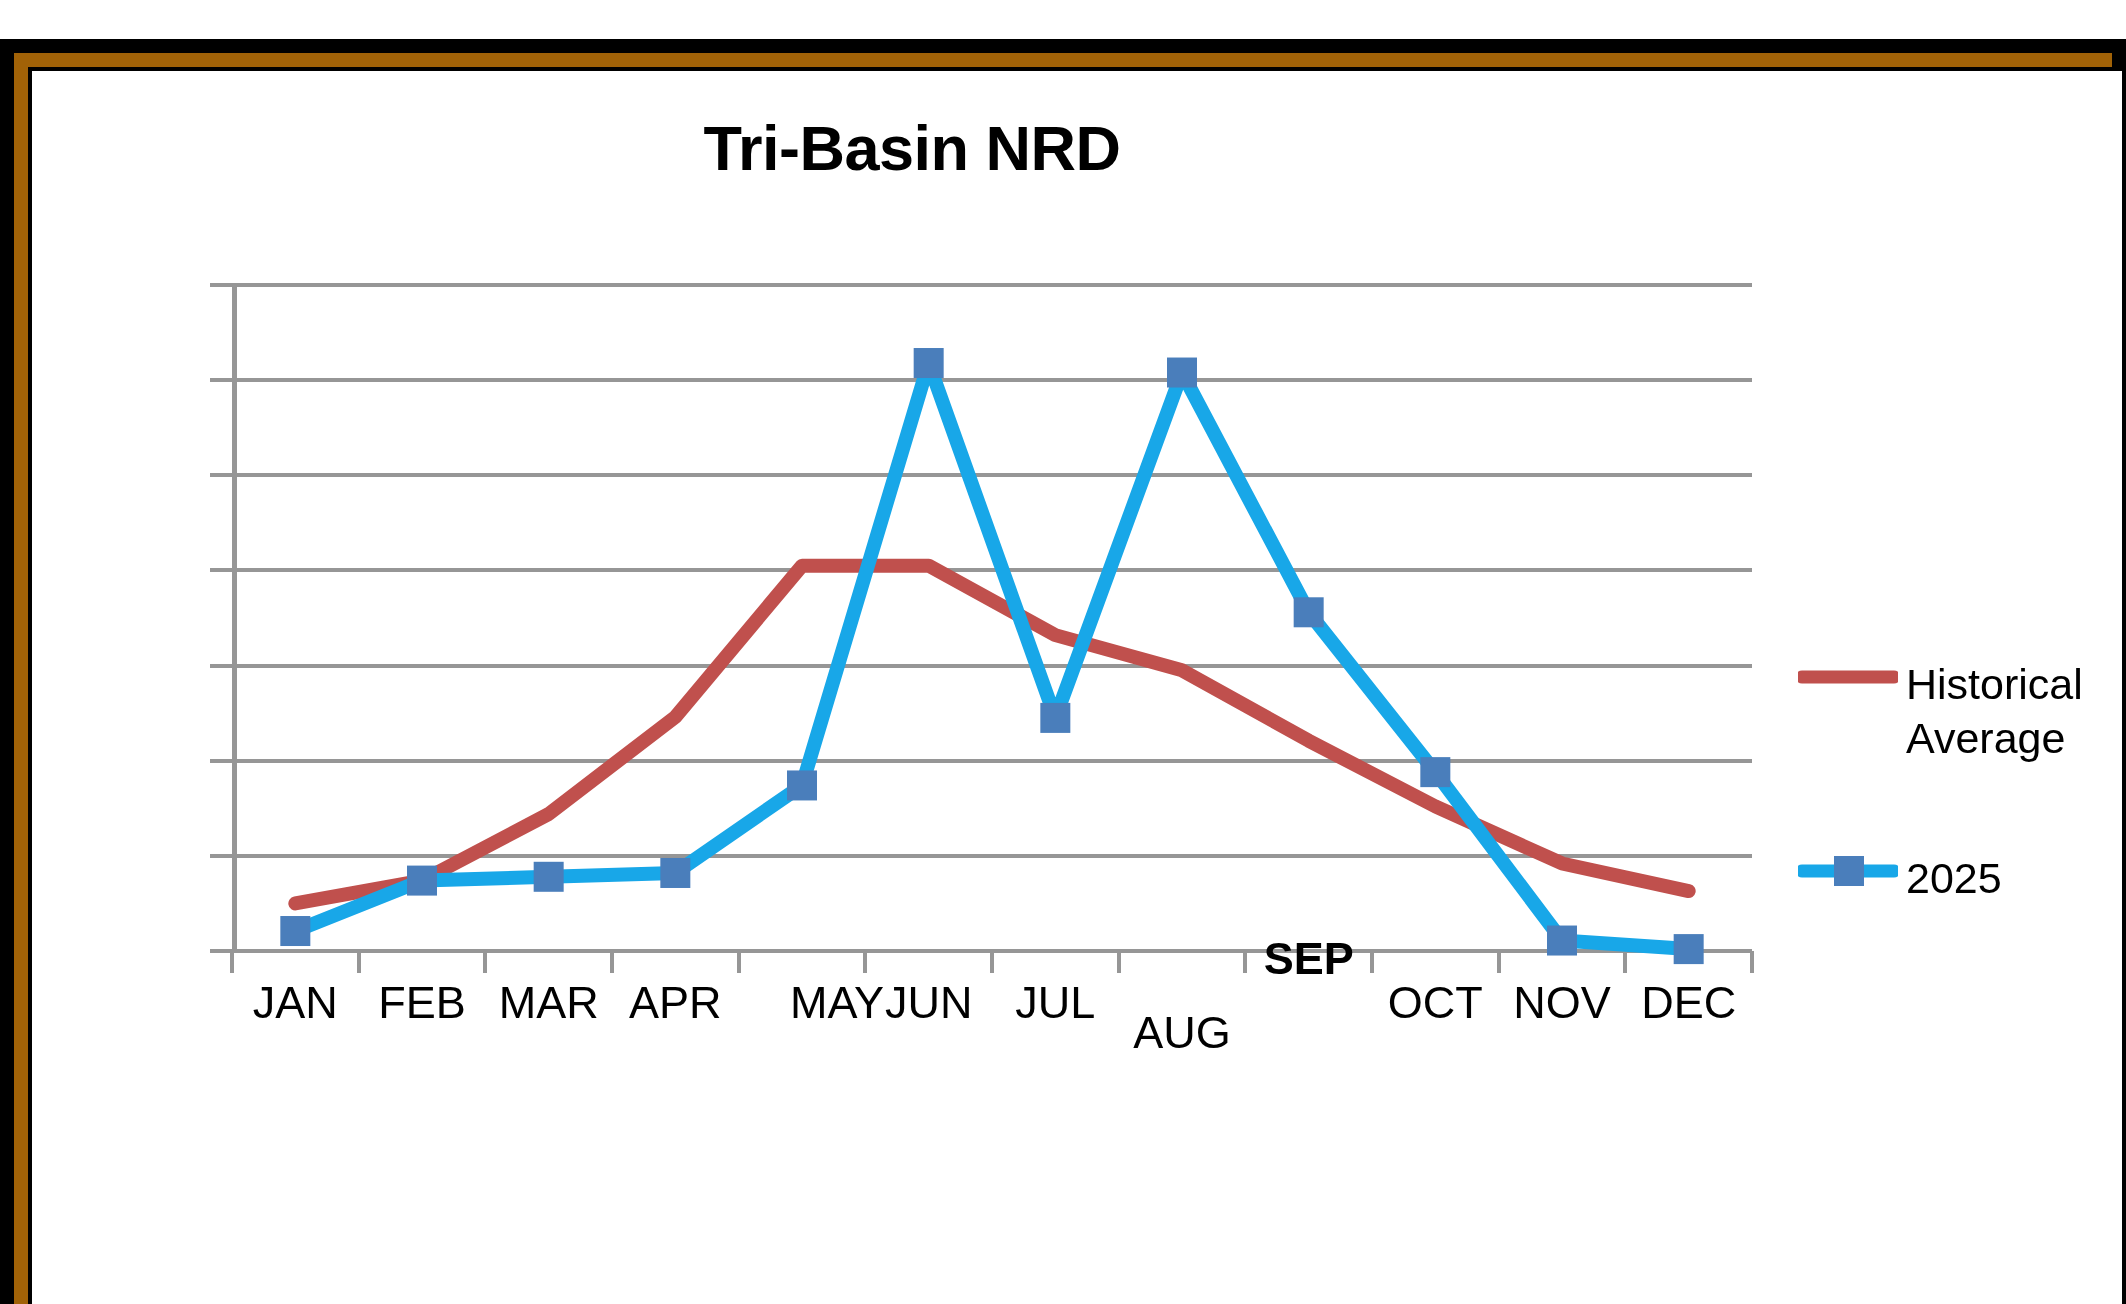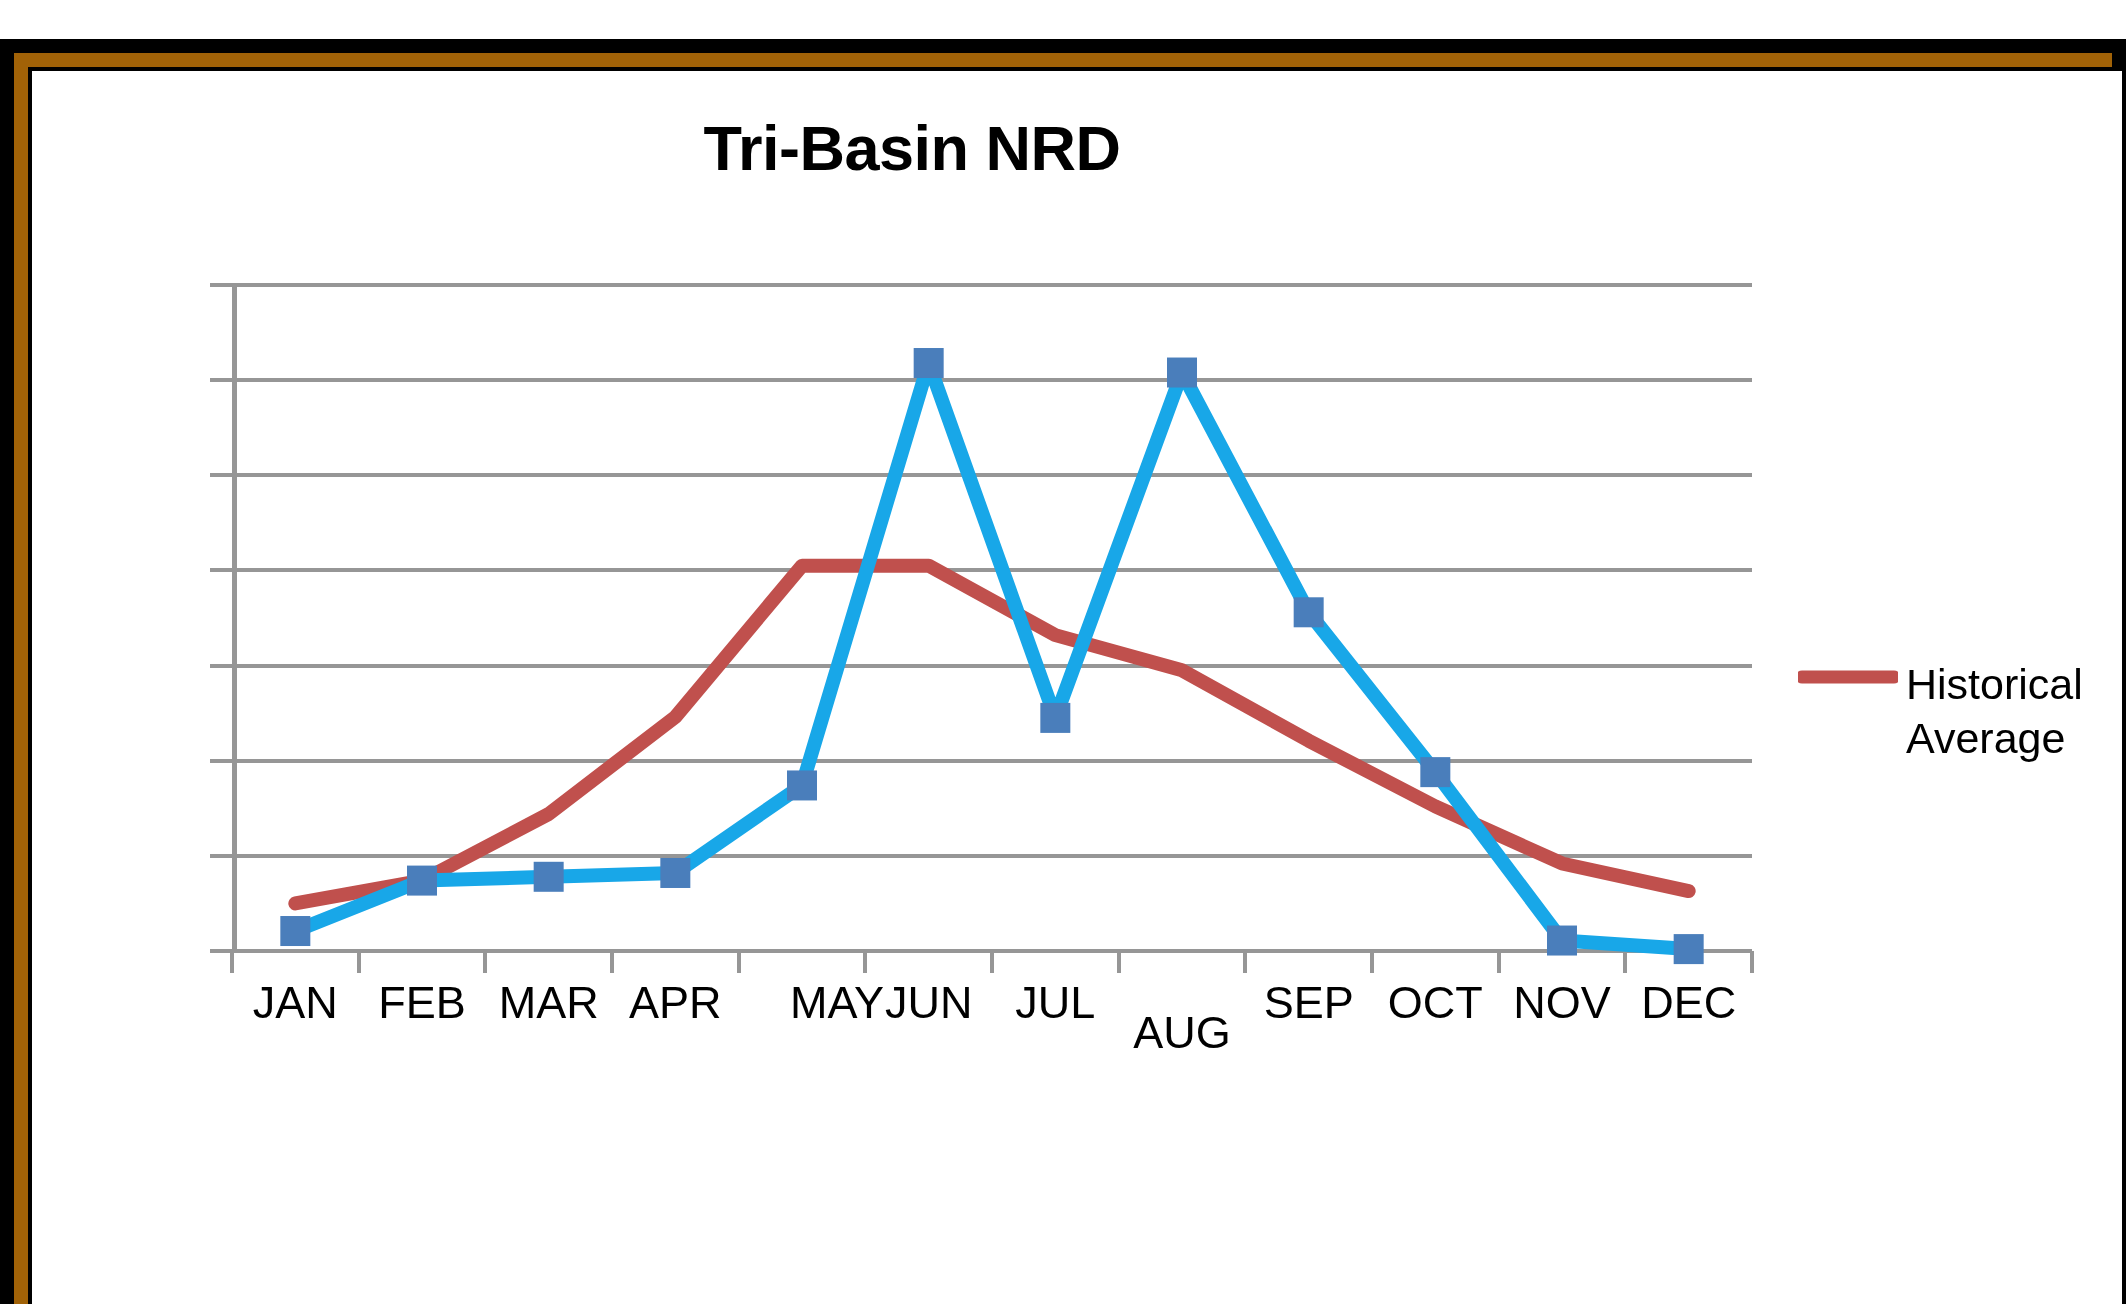--- a/index.html
+++ b/index.html
@@ -162,29 +162,36 @@
 
     <div id="xlabels">
         <div class="xlabel" style="left: 263.333px; top: 906px;">JAN</div>
         <div class="xlabel" style="left: 390px; top: 906px;">FEB</div>
         <div class="xlabel" style="left: 516.667px; top: 906px;">MAR</div>
         <div class="xlabel" style="left: 643.333px; top: 906px;">APR</div>
         <div class="xlabel" style="left: 805px; top: 906px;">MAY</div>
         <div class="xlabel" style="left: 896.667px; top: 906px;">JUN</div>
         <div class="xlabel" style="left: 1023.33px; top: 906px;">JUL</div>
         <div class="xlabel" style="left: 1150px; top: 936px;">AUG</div>
-        <div class="xlabel" style="left: 1276.67px; top: 906px;">SEP</div>
+        <div class="xlabel" style="left: 1276.67px; top: 862px; font-weight: bold;">SEP</div>
         <div class="xlabel" style="left: 1403.33px; top: 906px;">OCT</div>
         <div class="xlabel" style="left: 1530px; top: 906px;">NOV</div>
         <div class="xlabel" style="left: 1656.67px; top: 906px;">DEC</div>
       </div>
 
     <div id="legend">
       <div class="legend-row" id="legend-hist">
         <svg class="legend-swatch" viewBox="0 0 100 40">
           <line x1="4" y1="20" x2="96" y2="20" stroke="#C0504D" stroke-width="13" stroke-linecap="round"></line>
         </svg>
         <span class="legend-text">Historical Average</span>
       </div>
+      <div class="legend-row" id="legend-2025">
+        <svg class="legend-swatch" viewBox="0 0 100 40">
+          <line x1="4" y1="20" x2="96" y2="20" stroke="#18A7E8" stroke-width="13" stroke-linecap="round"></line>
+          <rect x="36" y="5" width="30" height="30" fill="#4A7EBB"></rect>
+        </svg>
+        <span class="legend-text">2025</span>
+      </div>
     </div>
 
   </div>
 </div>
 
 </body></html>

